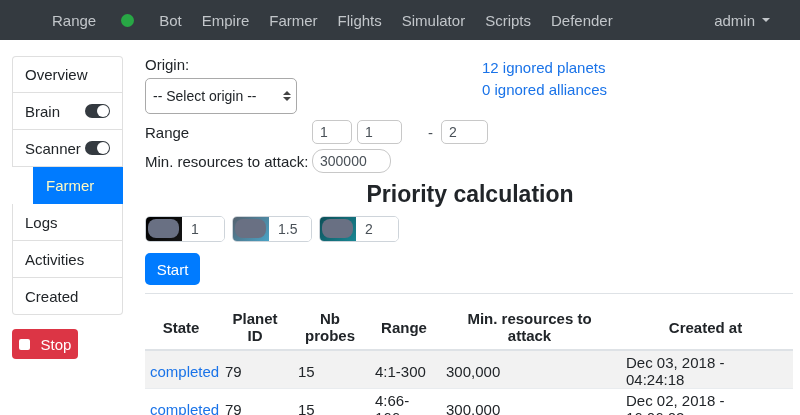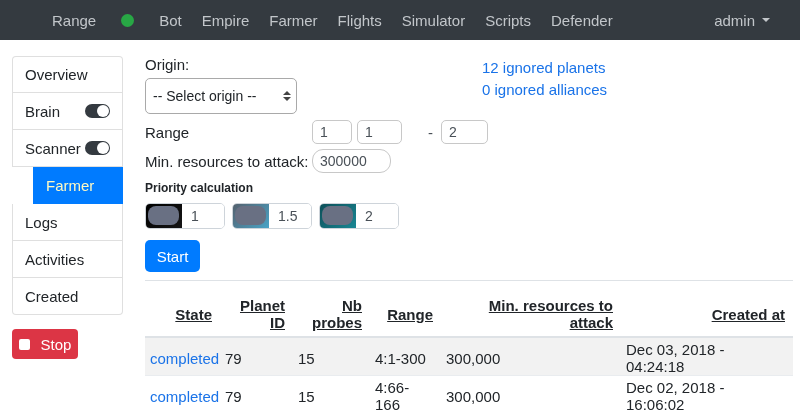--- a/index.html
+++ b/index.html
@@ -53,21 +53,21 @@
   .tinput { height:24px; border:1px solid #c8c8c8; border-radius:5px; padding:0 7px;
     font-size:14px; font-family:"Liberation Sans",sans-serif; color:#495057; background:#fff; }
   .range-1 { width:40px; margin-right:5px; }
   .range-2 { width:45px; margin-right:26px; }
   .range-dash { margin-right:8px; color:#495057; }
   .range-3 { width:47px; }
   .probes-input { width:60px; }
   .probes-suffix { margin-left:10px; }
   .minres-input { width:79px;border-radius:11px; }
 
-  .priority-heading { font-size:12px; font-weight:bold; margin:8px 0 8px; }
+  .priority-heading { font-size:23px; font-weight:bold; margin:8px 0 8px;text-align:center; }
   .priority-row { display:flex; gap:7px; margin-bottom:11px; }
   .pgroup { display:flex; align-items:stretch; border:1px solid #ced4da; border-radius:5px;
     overflow:hidden; height:26px; background:#fff; }
   .pimg { width:36px; position:relative; flex-shrink:0; }
   .pgroup:nth-child(1) .pimg { background:linear-gradient(135deg,#000 0%,#161616 100%); }
   .pgroup:nth-child(2) .pimg { background:linear-gradient(135deg,#55616e 0%,#49a3c6 100%); }
   .pgroup:nth-child(3) .pimg { background:linear-gradient(135deg,#0c4f58 0%,#1a8794 100%); }
   .pimg::after { content:''; position:absolute; left:2px; right:3px; top:2px; bottom:3px;
     background:#697083; border-radius:8px; }
   .pgroup input { width:42px; border:none; outline:none; padding:0 0 0 9px; font-size:14px;
@@ -77,22 +77,22 @@
     border-radius:5px; font-size:15px; cursor:pointer; margin-bottom:8px;
     font-family:"Liberation Sans",sans-serif; }
 
   
   .ignored { position:absolute; left:337px; top:1px; display:flex; flex-direction:column;
     font-size:15px; line-height:22px; }
   .ignored a { color:#1a73e8; text-decoration:none; cursor:pointer; }
 
   
   table { border-collapse:collapse; width:648px; font-size:15px; table-layout:fixed; }
-  th { text-align:right; font-weight:bold; padding:16px 8px 5px 5px;
-    border-top:1px solid #dee2e6; border-bottom:2px solid #dee2e6;text-decoration:underline; }
+  th { text-align:center; font-weight:bold; padding:16px 8px 5px 5px;
+    border-top:1px solid #dee2e6; border-bottom:2px solid #dee2e6; }
   td { padding:3px 8px 0 5px; border-top:1px solid #e9ecef; }
   tbody tr:nth-child(odd) { background:#f2f2f2; }
   td a { color:#1a73e8; text-decoration:none; cursor:pointer; }
   .c-state{width:75px;} .c-planet{width:73px;} .c-probes{width:77px;}
   .c-range{width:71px;} .c-minres{width:180px;} .c-created{width:172px;}
 </style>
 </head>
 <body>
 
 <div class="navbar">

